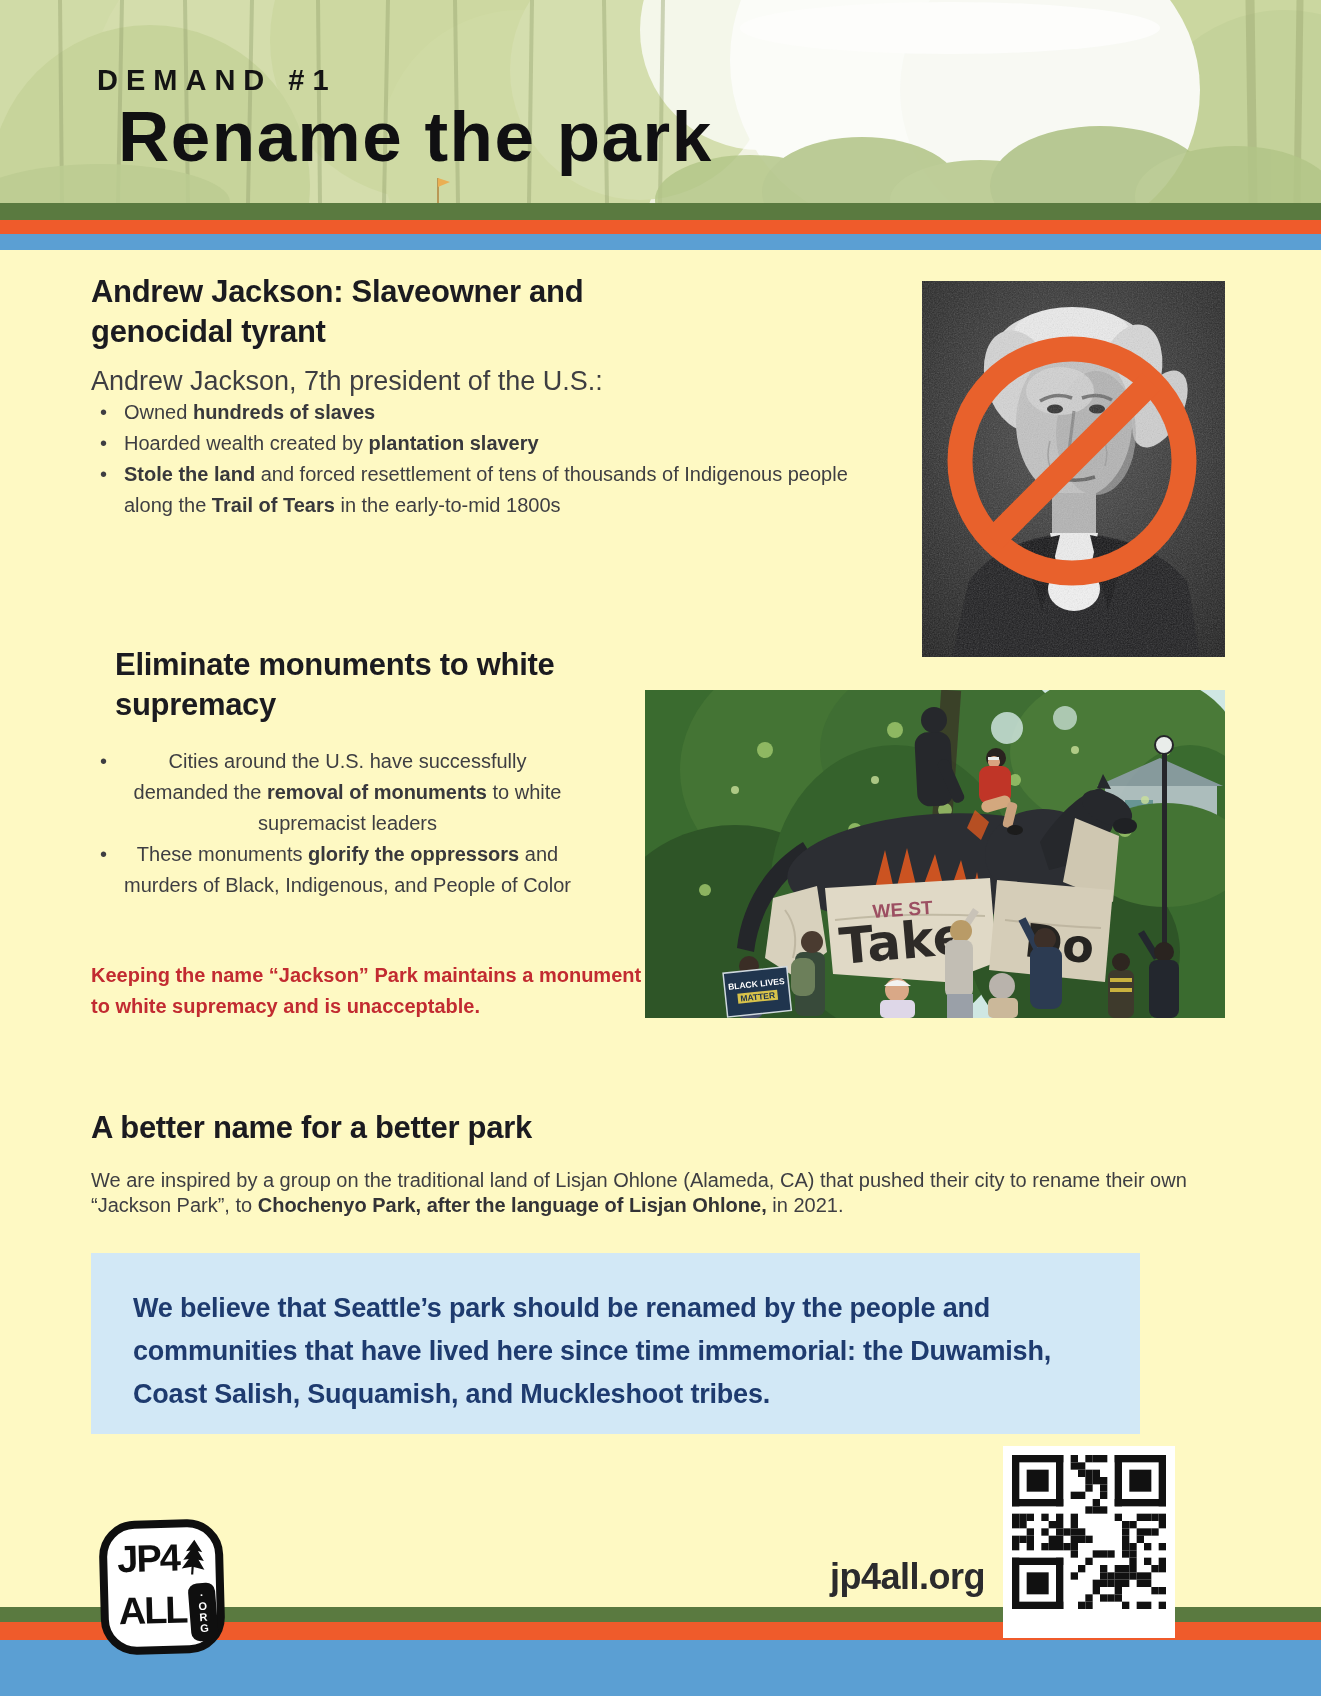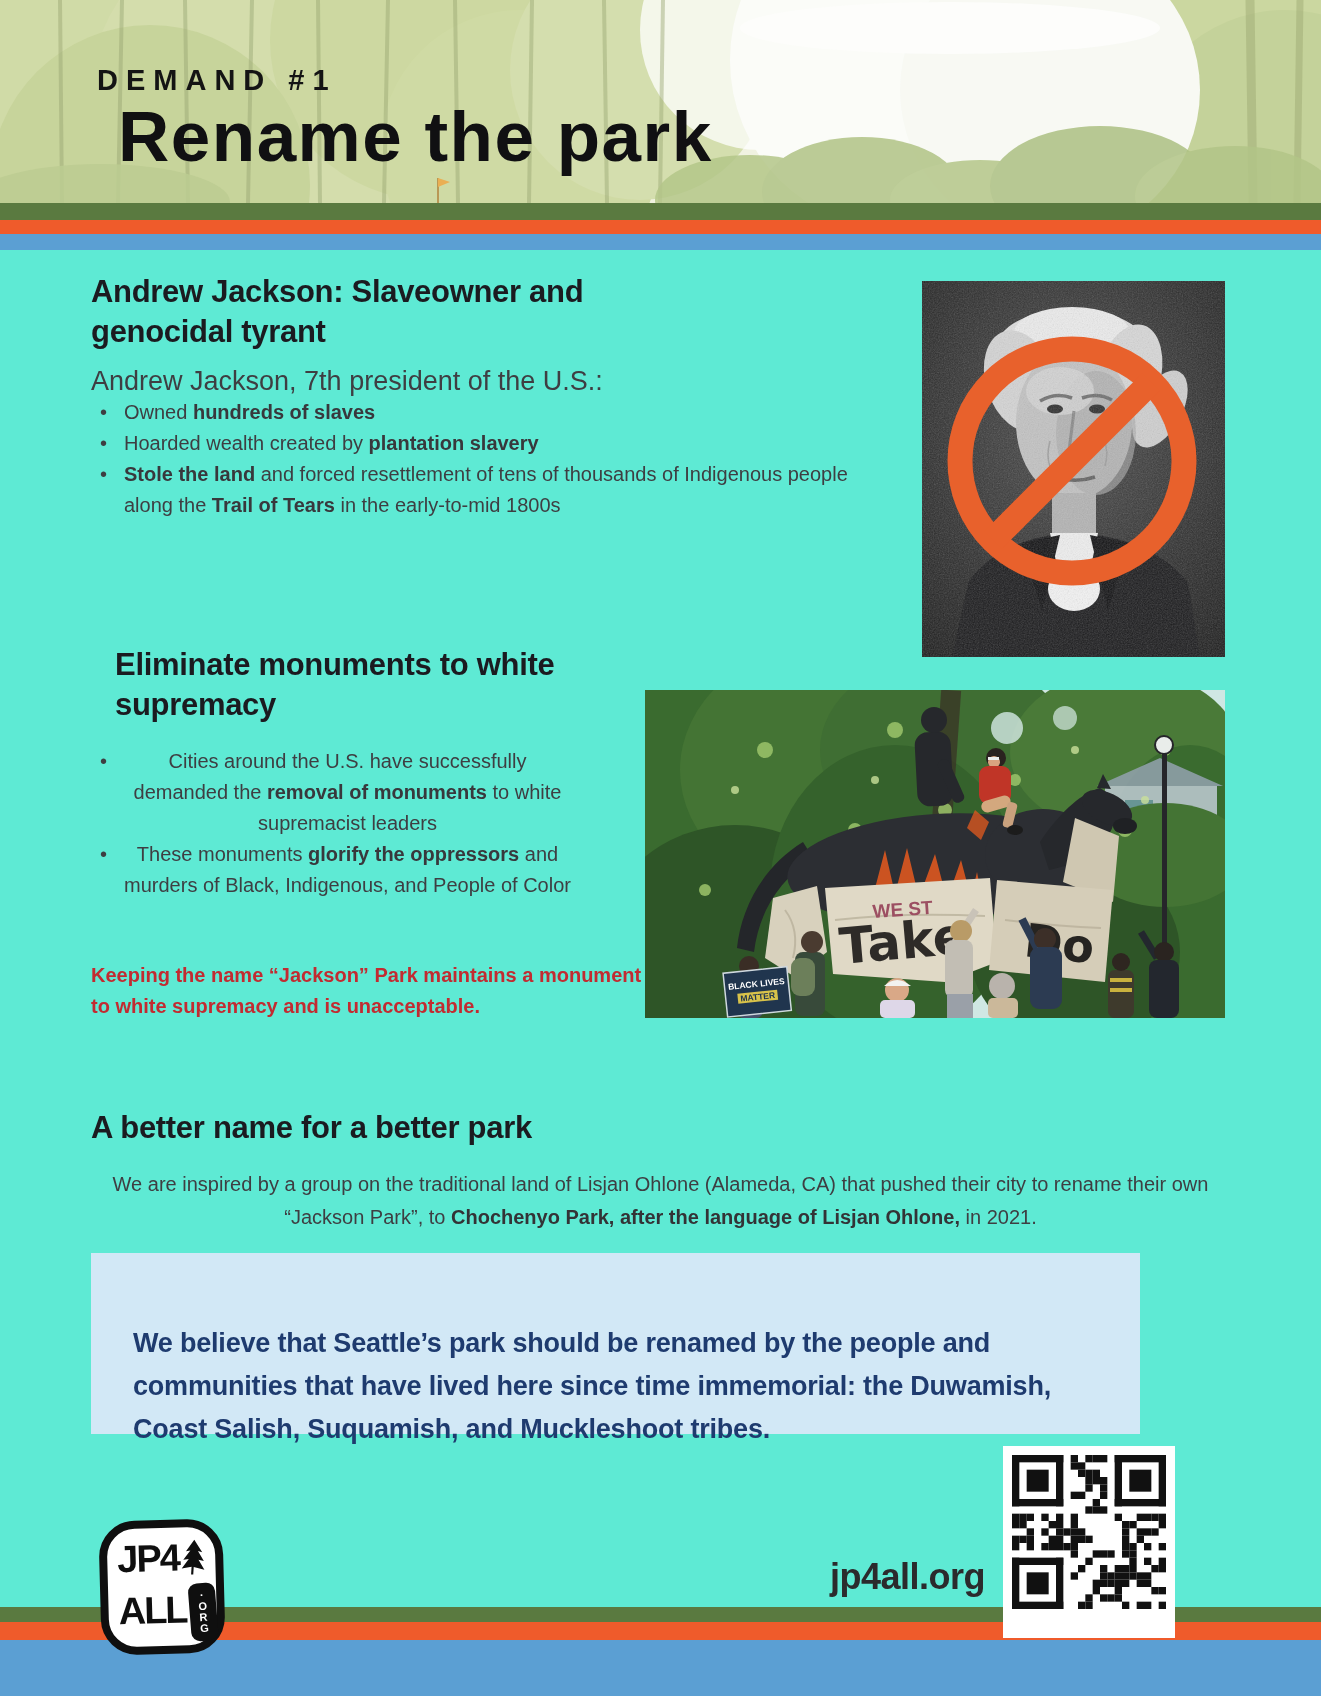--- a/index.html
+++ b/index.html
@@ -3,21 +3,21 @@
 <meta charset="utf-8">
 <style>
   :root{
     --green:#5a7a40; --orange:#ef5b2b; --blue:#5b9fd3;
     --lightblue:#d2e8f6; --navy:#1e3b6f; --red:#c22b31;
     --heading:#1b1b20; --body:#3e3e42; --ink:#2b2b2d;
   }
   *{margin:0;padding:0;box-sizing:border-box;}
   html,body{background:#888;}
   .page{
-    position:relative;width:1321px;height:1696px;background:#5eead4;overflow:hidden;
+    position:relative;width:1321px;height:1696px;background:#fef9c3;overflow:hidden;
     margin:0 auto;font-family:"Liberation Sans",sans-serif;
   }
   .abs{position:absolute;}
   
   .banner{top:0;left:0;width:1321px;height:203px;overflow:hidden;}
   .banner svg{display:block;width:100%;height:100%;}
   .kicker{top:64px;left:97px;font-size:29px;font-weight:700;letter-spacing:8px;color:#141414;}
   .big-title{top:96px;left:93px;font-size:71px;font-weight:700;letter-spacing:1.5px;color:#101012;margin-left:25px;}
   
   .stripe{left:0;width:1321px;}
@@ -33,25 +33,25 @@
   .h-monuments{top:645px;left:91px;width:450px;margin-left:24px;}
   .h-better{top:1108px;left:91px;width:900px;}
   .intro{top:366px;left:91px;width:700px;font-size:27px;color:var(--body);}
   ul.bullets{list-style:none;color:var(--body);font-size:20px;line-height:31px;}
   ul.bullets li{position:relative;padding-left:33px;}
   ul.bullets li::before{content:"•";position:absolute;left:9px;top:0;color:var(--body);}
   ul.bullets b{color:#38383c;}
   .list-jackson{top:397px;left:91px;width:780px;}
   .list-monuments{top:746px;left:91px;width:480px;text-align:center;}
   .warning{top:960px;left:91px;width:560px;font-size:20px;line-height:31px;font-weight:700;color:var(--red);}
-  .para-better{top:1168px;left:91px;width:1139px;font-size:20px;line-height:33px;color:var(--body);text-align:center;}
+  .para-better{top:1168px;left:91px;width:1139px;font-size:20px;line-height:25px;color:var(--body);}
   .para-better b{color:#333336;}
   .callout{top:1253px;left:91px;width:1049px;height:181px;background:var(--lightblue);}
   .callout-text{position:absolute;top:34px;left:42px;width:968px;font-size:27px;line-height:43px;
-    font-weight:700;color:var(--navy);letter-spacing:-0.2px;margin-top:35px;}
+    font-weight:700;color:var(--navy);letter-spacing:-0.2px;}
   
   .jackson-photo{top:281px;left:922px;width:303px;height:376px;}
   .jackson-photo svg,.statue-photo svg{display:block;width:100%;height:100%;}
   .statue-photo{top:690px;left:645px;width:580px;height:328px;}
   
   .url{top:1556px;left:690px;width:295px;text-align:right;font-size:36px;font-weight:700;
     color:var(--ink);letter-spacing:-0.5px;z-index:2;}
   .qr-patch{top:1446px;left:1003px;width:172px;height:192px;background:#fff;z-index:2;}
   .qr-patch svg{position:absolute;top:9px;left:9px;width:154px;height:154px;}
   .logo{top:1520px;left:100px;width:124px;height:134px;background:#fff;border:8px solid #0f0f0f;

